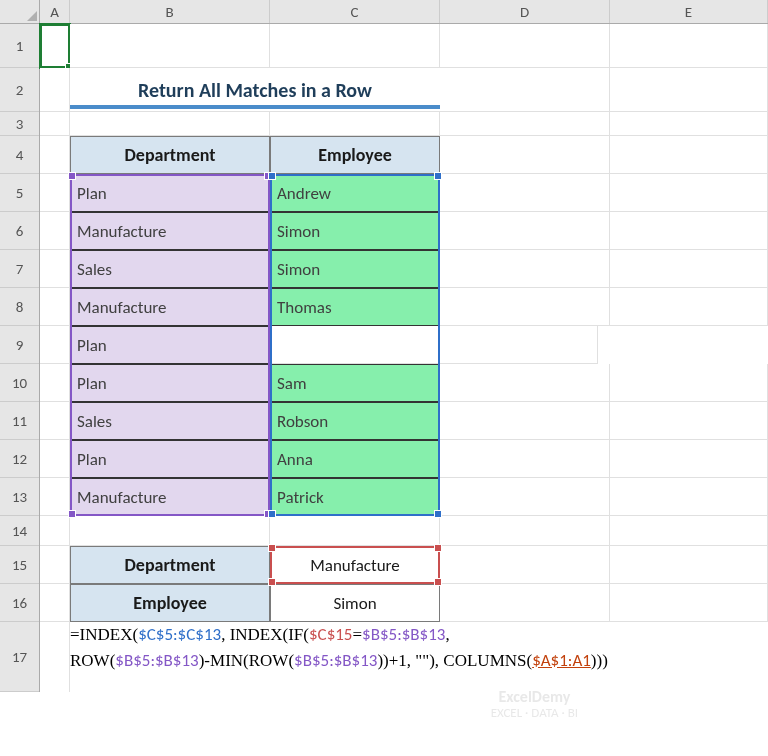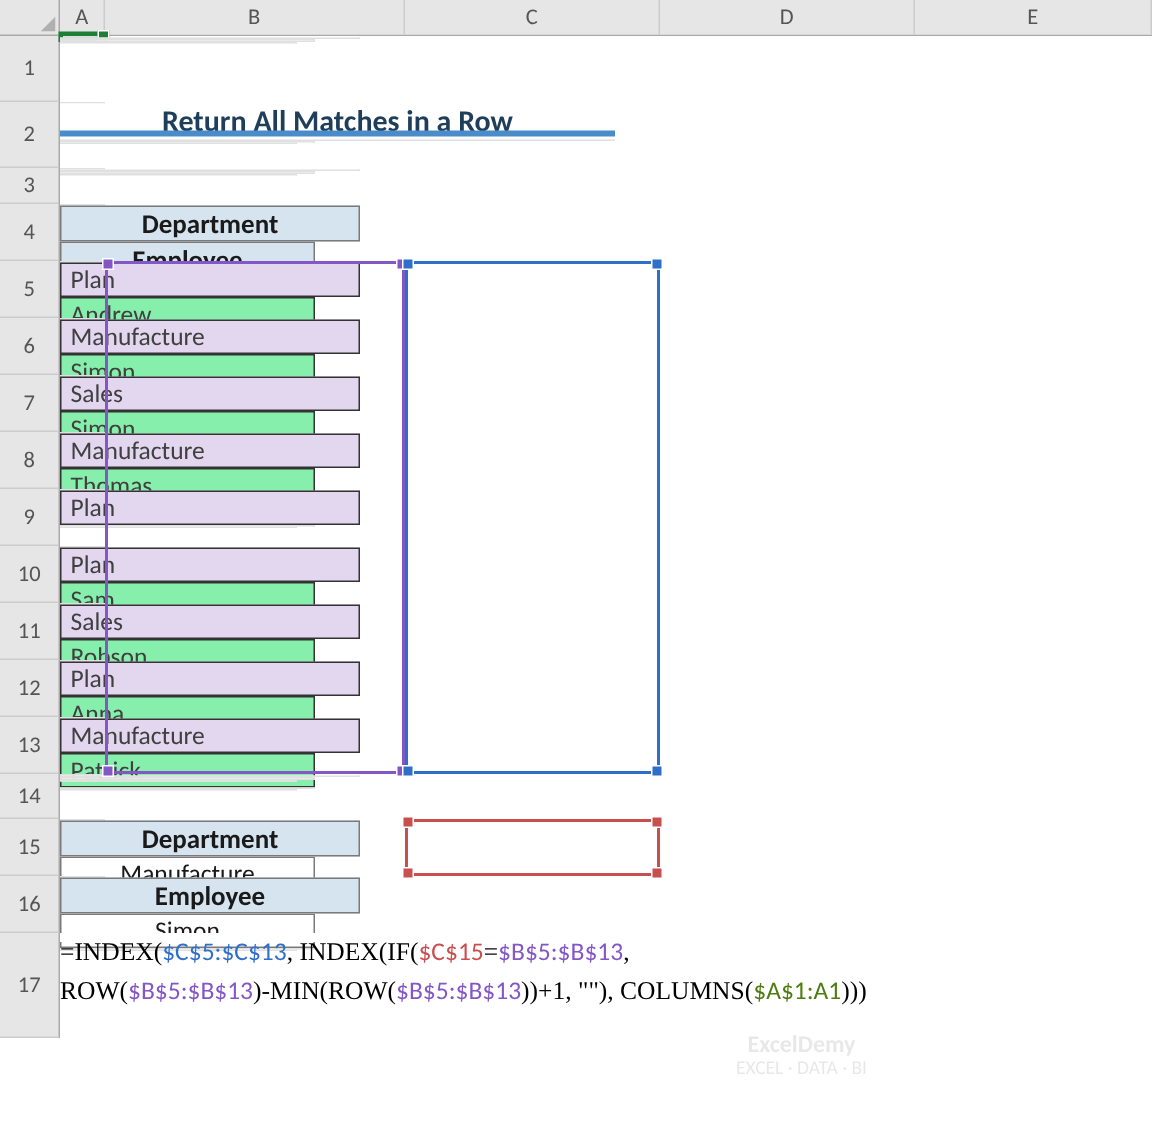--- a/index.html
+++ b/index.html
@@ -47,21 +47,21 @@
 }
 .row-h:first-child { height: 44px; }
 .row-h.r2 { height: 44px; }
 .row-h.r3 { height: 24px; }
 .row-h.r14 { height: 30px; }
 .row-h.r17 { height: 70px; }
 .sheet {
   position: absolute; top: 24px; left: 40px;
   width: 728px;
 }
-.row { display: flex; height: 38px; flex-direction: column; }
+.row { display: flex; height: 38px; }
 .row.r1 { height: 44px; }
 .row.r2 { height: 44px; }
 .row.r3 { height: 24px; }
 .row.r14 { height: 30px; }
 .row.r17 { height: 70px; }
 .cell {
   border-right: 1px solid #e0e0e0;
   border-bottom: 1px solid #e0e0e0;
   display: flex; align-items: center;
   padding: 0 6px;
@@ -166,21 +166,21 @@
   padding-top: 6px;
   white-space: normal;
   overflow: visible;
   line-height: 1.5;
   border-bottom: none;
 }
 .fn { color: #000; font-family: Liberation Serif, serif; }
 .rng-blue { color: #2f6fc9; }
 .rng-red { color: #c94f4f; }
 .rng-purple { color: #8457c6; }
-.rng-green { color: #4d7c0f; }
+.rng-green { color: #c2410c; text-decoration: underline; }
 .watermark {
   position: absolute;
   right: 190px; top: 688px;
   color: rgba(100,100,100,.15);
   font-size: 13px;
   text-align: center;
   line-height: 1.1;
   pointer-events: none;
 }
 .formula-wrap {

